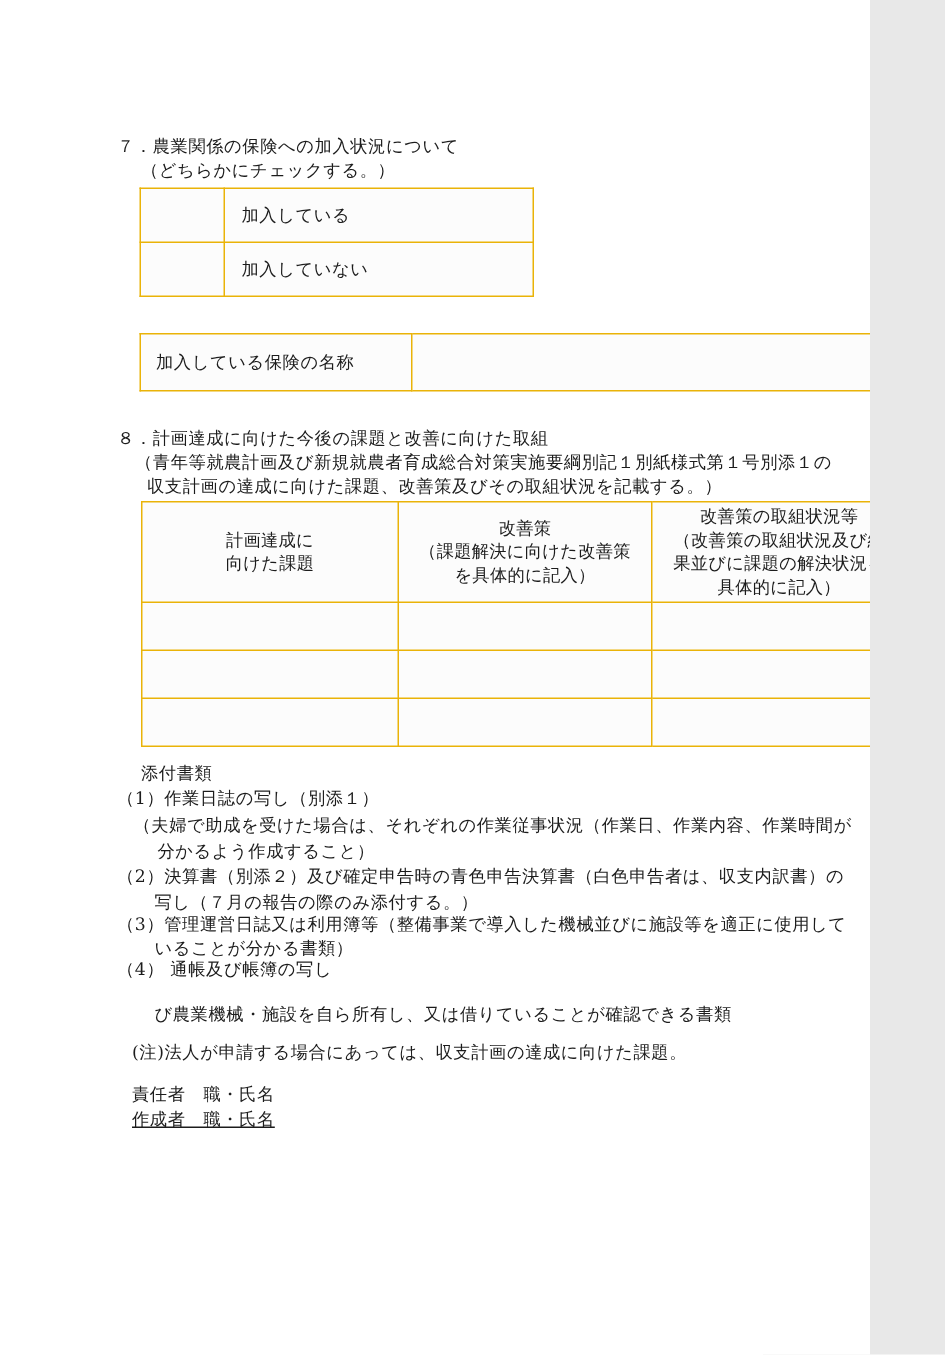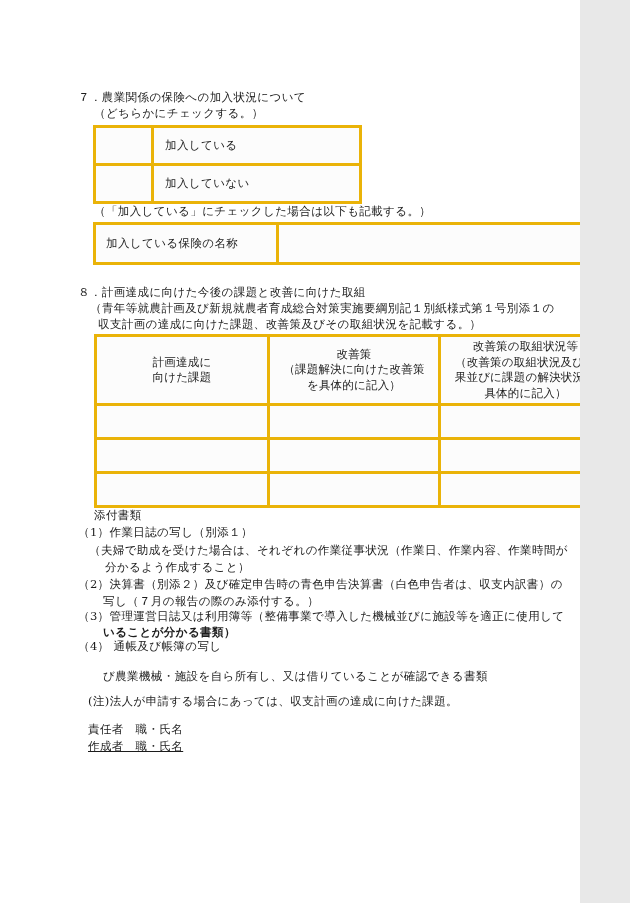--- a/index.html
+++ b/index.html
@@ -11,21 +11,21 @@
     position:relative;
     width:580px;height:903px;
     background:#ffffff;
     color:#1c1c1c;
     font-size:11.5px;
     letter-spacing:0.4px;
     overflow:hidden;
   }
   .abs{position:absolute;white-space:nowrap;line-height:17px;}
   table{border-collapse:collapse;position:absolute;table-layout:fixed;}
-  td,th{border:3px solid #eab308;background:#fcfcfc;}
+  td,th{border:1px solid #eab308;background:#fcfcfc;}
   
   .t1{left:93px;top:125px;width:246px;}
   .t1 td{height:33px;}
   .t1 .chk{width:53px;}
   .t1 .lbl{width:193px;padding-left:11px;vertical-align:middle;}
   
   .t2{left:93px;top:222px;width:477px;}
   .t2 td{height:35px;vertical-align:middle;}
   .t2 .lbl{width:169px;padding-left:10px;}
   .t2 .val{width:308px;}
@@ -55,21 +55,20 @@
       <td class="chk"></td>
       <td class="lbl">加入している</td>
     </tr>
     <tr>
       <td class="chk"></td>
       <td class="lbl">加入していない</td>
     </tr>
   </tbody>
     </table>
 
-  <div class="abs" style="left:94px;top:203px;">（「加入している」にチェックした場合は以下も記載する。）</div>
 
   <table class="t2">
     <tbody>
         <tr>
       <td class="lbl">加入している保険の名称</td>
       <td class="val"></td>
     </tr>
   </tbody>
     </table>
 
@@ -108,21 +107,21 @@
   </tbody>
     </table>
 
   <div class="abs" style="left:94px;top:507px;">添付書類</div>
   <div class="abs" style="left:78px;top:524px;">（1）作業日誌の写し（別添１）</div>
   <div class="abs" style="left:89px;top:542px;">（夫婦で助成を受けた場合は、それぞれの作業従事状況（作業日、作業内容、作業時間が</div>
   <div class="abs" style="left:105px;top:559px;">分かるよう作成すること）</div>
   <div class="abs" style="left:78px;top:576px;">（2）決算書（別添２）及び確定申告時の青色申告決算書（白色申告者は、収支内訳書）の</div>
   <div class="abs" style="left:103px;top:593px;">写し（７月の報告の際のみ添付する。）</div>
   <div class="abs" style="left:78px;top:608px;">（3）管理運営日誌又は利用簿等（整備事業で導入した機械並びに施設等を適正に使用して</div>
-  <div class="abs" style="left:103px;top:624px;font-weight:bold;">いることが分かる書類）</div>
+  <div class="abs" style="left:103px;top:624px;">いることが分かる書類）</div>
   <div class="abs" style="left:78px;top:638px;">（4） 通帳及び帳簿の写し</div>
   <div class="abs" style="left:103px;top:668px;">び農業機械・施設を自ら所有し、又は借りていることが確認できる書類</div>
 
   <div class="abs" style="left:88px;top:693px;">(注)法人が申請する場合にあっては、収支計画の達成に向けた課題。</div>
 
   <div class="abs" style="left:88px;top:721px;">責任者　職・氏名</div>
   <div class="abs" style="left:88px;top:738px;text-decoration:underline;">作成者　職・氏名</div>
 
 </div>
 

